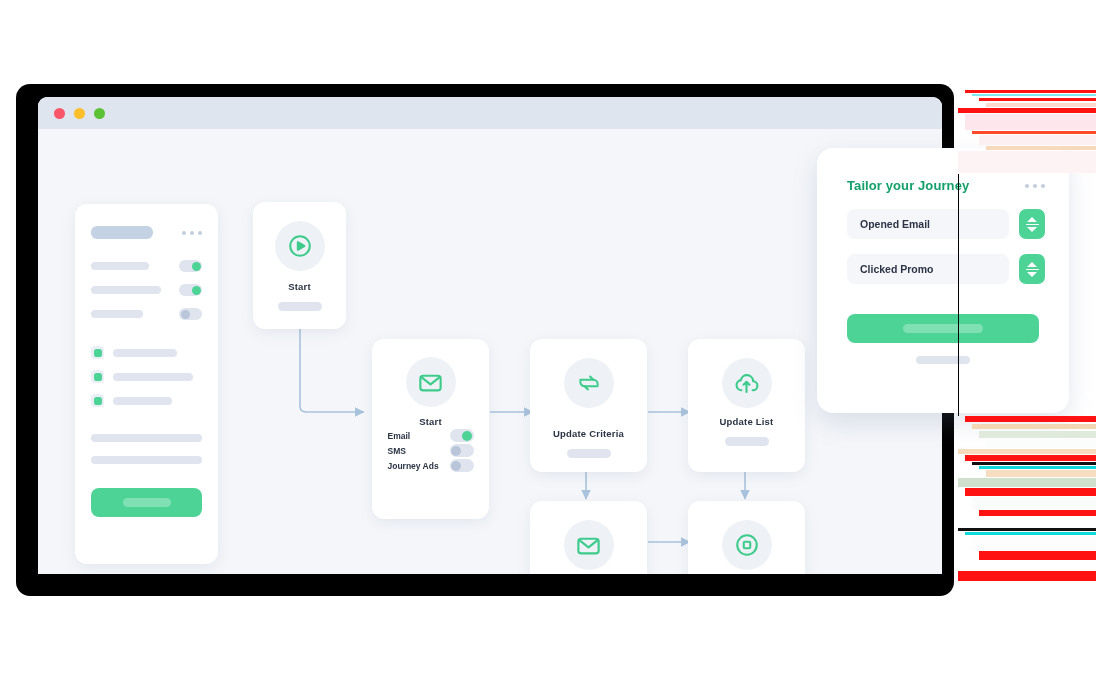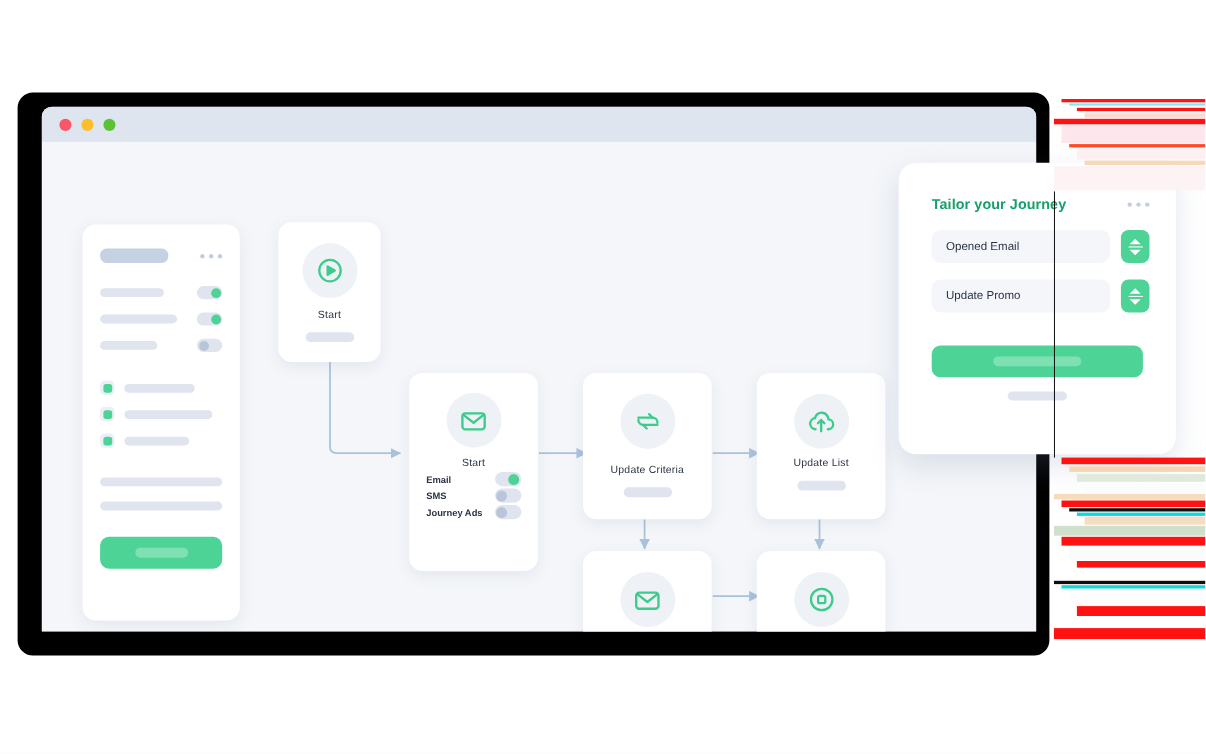--- a/index.html
+++ b/index.html
@@ -47,40 +47,40 @@
   .green-btn{background:#4ed397;border-radius:8px;display:flex;
              align-items:center;justify-content:center;}
   .green-btn .bar{background:#7fe0b4;}
 
   
   .node{position:absolute;background:#ffffff;border-radius:12px;
         box-shadow:0 4px 13px rgba(120,140,170,.13);
         display:flex;flex-direction:column;align-items:center;}
   .node .circ{border-radius:50%;background:#eef2f7;display:flex;
               align-items:center;justify-content:center;}
-  .node .title{font-size:9.5px;font-weight:normal;color:#2b3445;letter-spacing:.2px;}
+  .node .title{font-size:9.5px;font-weight:bold;color:#2b3445;letter-spacing:.2px;}
 
   
   .sendrow{display:flex;align-items:center;justify-content:space-between;width:86px;margin-top:2px;text-align:right;}
   .sendrow span{font-size:8.5px;font-weight:bold;color:#2b3445;}
   .sw{width:24px;height:13px;border-radius:7px;background:#dfe4ee;position:relative;flex:none;}
   .sw i{position:absolute;top:1.5px;width:10px;height:10px;border-radius:50%;display:block;}
   .sw.on i{right:1.5px;background:#4ed397;}
   .sw.off i{left:1.5px;background:#b9c6da;}
 
   
   #wires{position:absolute;left:0;top:0;width:904px;height:445px;pointer-events:none;}
 
   
   #panel{position:absolute;left:817px;top:148px;width:252px;height:265px;
          background:#ffffff;border-radius:16px;
          box-shadow:0 10px 26px rgba(110,130,165,.20);}
   #panel h2{margin:0;font-size:13px;color:#14a06a;letter-spacing:.1px;}
   .field{height:30px;background:#f4f6fa;border-radius:8px;display:flex;
-         align-items:center;padding-left:13px;font-size:10.5px;font-weight:normal;color:#2b3445;}
+         align-items:center;padding-left:13px;font-size:10.5px;font-weight:bold;color:#2b3445;}
   .stepper{width:26px;height:30px;border-radius:7px;background:#4ed397;flex:none;
            display:flex;flex-direction:column;align-items:center;justify-content:center;gap:2px;}
   .stepper b{display:block;width:0;height:0;}
   .stepper b.up{border-left:5px solid transparent;border-right:5px solid transparent;border-bottom:5px solid #ffffff;}
   .stepper b.dn{border-left:5px solid transparent;border-right:5px solid transparent;border-top:5px solid #ffffff;}
   .stepper hr{width:13px;border:0;border-top:1px solid #ffffff;margin:0;}
 
   
   #glitch{position:absolute;left:958px;top:86px;width:138px;height:514px;overflow:hidden;}
   #glitch .seg{position:absolute;left:0;}
@@ -220,21 +220,21 @@
       </div>
     </div>
 
     <div class="node" style="left:492px;top:210px;width:117px;height:133px;">
       <div class="circ" style="width:50px;height:50px;margin-top:19px;">
         <svg width="26" height="26" viewBox="0 0 24 24" fill="none" stroke="#3dcb8b" stroke-width="1.9" stroke-linecap="round" stroke-linejoin="round">
           <path d="M4 9h12l-3-3M20 15H8l3 3"></path>
           <path d="M16 9a4 4 0 014 4v.5M8 15a4 4 0 01-4-4v-.5"></path>
         </svg>
       </div>
-      <div class="title" style="margin-top:14px;">Update Criteria</div>
+      <div class="title" style="margin-top:20px;">Update Criteria</div>
       <div class="bar" style="width:44px;height:9px;margin-top:10px;"></div>
     </div>
 
     <div class="node" style="left:650px;top:210px;width:117px;height:133px;">
       <div class="circ" style="width:50px;height:50px;margin-top:19px;">
         <svg width="27" height="27" viewBox="0 0 24 24" fill="none" stroke="#3dcb8b" stroke-width="1.9" stroke-linecap="round" stroke-linejoin="round">
           <path d="M7.5 18A4.5 4.5 0 017 9.05 5.5 5.5 0 0117.9 10 3.9 3.9 0 0117.5 18"></path>
           <path d="M12 19.5V10.5M12 10.5l-2.6 2.6M12 10.5l2.6 2.6"></path>
         </svg>
       </div>
@@ -278,21 +278,21 @@
   <div style="display:flex;align-items:center;gap:10px;padding:16px 24px 0 30px;">
     <div class="field" style="flex:1;">Opened Email</div>
     <div class="stepper">
       <b class="up"></b>
         <hr>
         <b class="dn"></b>
     </div>
   </div>
 
   <div style="display:flex;align-items:center;gap:10px;padding:15px 24px 0 30px;">
-    <div class="field" style="flex:1;">Update Promo</div>
+    <div class="field" style="flex:1;">Clicked Promo</div>
     <div class="stepper">
       <b class="up"></b>
         <hr>
         <b class="dn"></b>
     </div>
   </div>
 
   <div style="padding:30px 30px 0 30px;">
     <div class="green-btn" style="height:29px;">
       <div class="bar" style="width:80px;height:9px;background:#7fe0b4;"></div>

